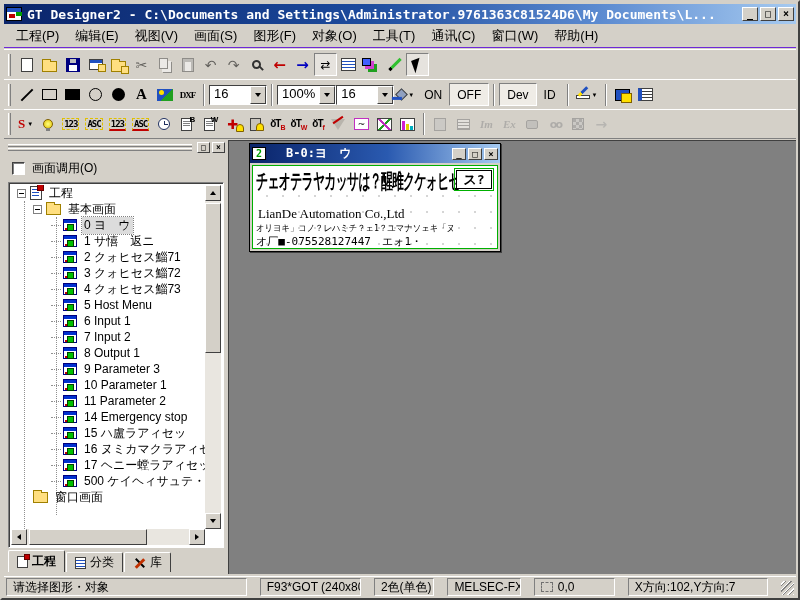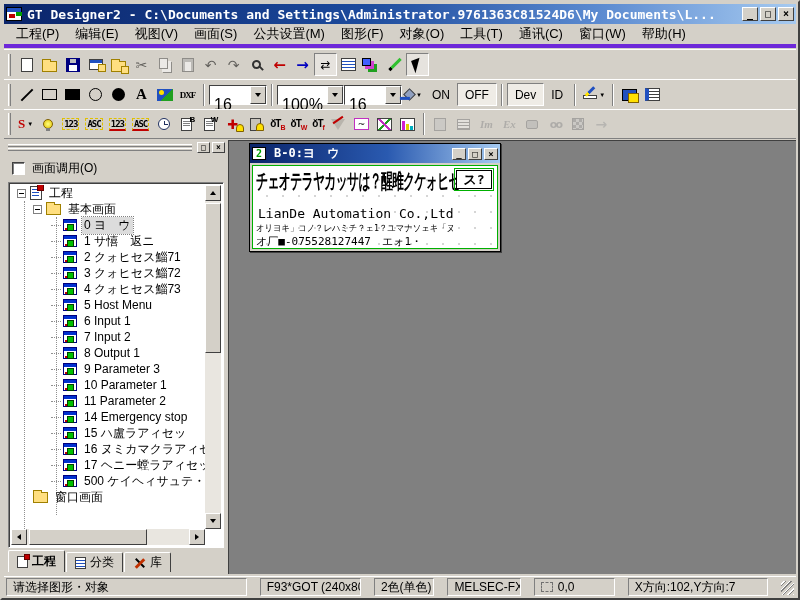--- a/index.html
+++ b/index.html
@@ -13,21 +13,21 @@
     display:flex; align-items:center; padding:0 2px; }
   #titlebar .ticon { width:16px; height:14px; background:#fff; border:1px solid #000; position:relative; flex:none; }
   #titlebar .ticon::before { content:""; position:absolute; left:0; top:0; right:0; height:4px; background:#2050c0; }
   #titlebar .ticon::after { content:""; position:absolute; left:2px; bottom:2px; width:6px; height:4px; background:#c00000; box-shadow:7px -2px 0 #00a000; }
   #titlebar .ttext { color:#fff; font:bold 13px "DejaVu Sans Mono",monospace; margin-left:5px; white-space:nowrap; overflow:hidden; flex:1; }
   .wbtn { width:16px; height:14px; background:#d4d0c8; border:1px solid; border-color:#fff #404040 #404040 #fff;
     font:bold 10px "DejaVu Sans Mono",monospace; line-height:11px; text-align:center; margin-left:2px; flex:none; }
 
   
   #menubar { position:absolute; left:2px; top:22px; right:2px; height:24px; display:flex; align-items:center;
-    border-bottom:4px solid #6d28d9; background:#d4d0c8; padding-left:4px; }
+    border-bottom:1px solid #6d28d9; background:#d4d0c8; padding-left:4px; }
   .mitem { font-size:13px; padding:2px 8px; white-space:nowrap; }
 
   
   .tbrow { position:absolute; left:2px; right:2px; height:30px; background:#d4d0c8;
     border-top:1px solid #fff; display:flex; align-items:center; padding-left:2px; }
   #tbrow1 { top:47px; } #tbrow2 { top:77px; } #tbrow3 { top:107px; border-bottom:1px solid #808080; }
   .grip { width:3px; height:22px; border-left:1px solid #fff; border-right:1px solid #808080; margin:0 4px 0 2px; flex:none; }
   .tsep { width:2px; height:22px; border-left:1px solid #808080; border-right:1px solid #fff; margin:0 4px; flex:none; }
   .tbtn { width:23px; height:23px; display:flex; align-items:center; justify-content:center; flex:none; position:relative; }
   .tbtn.active { border:1px solid; border-color:#808080 #fff #fff #808080; background:#e6e3de; }
@@ -61,21 +61,21 @@
   .i-line { width:16px; height:2px; background:#000; transform:rotate(-45deg); }
   .i-rect { width:15px; height:11px; border:1px solid #000; }
   .i-rectf { width:15px; height:11px; background:#000; }
   .i-circ { width:13px; height:13px; border:1px solid #000; border-radius:50%; }
   .i-circf { width:13px; height:13px; background:#000; border-radius:50%; }
   .i-text { font:bold 15px "Liberation Serif",serif; }
   .i-img { width:16px; height:12px; background:linear-gradient(135deg,#2050c0 0 55%,#20a020 55%); position:relative; }
   .i-img::before { content:""; position:absolute; left:2px; top:1px; width:5px; height:5px; border-radius:50%; background:#ffe000; }
   .i-dxf { font:bold 9px "Liberation Serif",serif; letter-spacing:-1px; }
   .combo { height:20px; display:flex; align-items:stretch; border:1px solid; border-color:#404040 #fff #fff #404040; background:#fff; flex:none; }
-  .combo .cval { font-size:16px; padding:10px 4px; min-width:40px; }
+  .combo .cval { font-size:13px; padding:0 4px; min-width:40px; }
   .combo .cbtn { width:16px; background:#d4d0c8; border:1px solid; border-color:#fff #404040 #404040 #fff; display:flex; align-items:center; justify-content:center; }
   .cbtn .car { width:0; height:0; border-left:3px solid transparent; border-right:3px solid transparent; border-top:4px solid #000; }
   .i-bucket { width:9px; height:9px; background:#90a0c0; border:1px solid #404040; transform:rotate(45deg); position:relative; }
   .i-bucket::after { content:""; position:absolute; left:-2px; bottom:-4px; width:10px; height:3px; background:#2050c0; transform:rotate(-45deg); }
   .txtbtn { font-size:12px; padding:2px 4px; }
   .pressed { border:1px solid; border-color:#808080 #fff #fff #808080; background:#efece6; }
   .i-brush { display:flex; flex-direction:column; align-items:center; }
   .i-brush .b1 { width:12px; height:3px; background:linear-gradient(90deg,#ffe000 0 4px,#2050c0 4px); transform:rotate(-45deg); margin-bottom:2px; }
   .i-brush .b2 { width:14px; height:4px; background:#fff; border:1px solid #404040; }
   .i-windoc { width:15px; height:12px; background:#2050c0; border:1px solid #000; position:relative; }
@@ -173,29 +173,29 @@
   .i-tablist { width:11px; height:12px; background:#fff repeating-linear-gradient(#fff 0 2px,#2050c0 2px 3px); border:1px solid #404040; }
   .i-tablib { width:13px; height:12px; position:relative; }
   .i-tablib::before { content:""; position:absolute; left:1px; top:5px; width:12px; height:2px; background:#000; transform:rotate(45deg); }
   .i-tablib::after { content:""; position:absolute; left:1px; top:5px; width:12px; height:3px; background:#c03000; transform:rotate(-45deg); }
 
   
   #canvas { position:absolute; left:224px; top:0; right:0; bottom:0; background:#808080; border-left:1px solid #404040; border-top:1px solid #404040; }
   #cwin { position:absolute; left:20px; top:2px; width:252px; background:#d4d0c8; border:1px solid #000; box-shadow:1px 1px 0 #404040; }
   #cwin .tb { height:19px; background:linear-gradient(90deg,#0a246a 0%,#2a5ab0 55%,#a6caf0 100%); display:flex; align-items:center; padding:0 2px; }
   #cwin .cicon { width:14px; height:13px; background:#fff; border:1px solid #000; color:#00a000; font:bold 10px "DejaVu Sans Mono",monospace; line-height:11px; text-align:center; flex:none; }
-  #cwin .ct { color:#fff; font:bold 12px "DejaVu Sans Mono",monospace; margin-left:8px; flex:1; white-space:nowrap; overflow:hidden; }
+  #cwin .ct { color:#fff; font:bold 12px "DejaVu Sans Mono",monospace; margin-left:20px; flex:1; white-space:nowrap; overflow:hidden; }
   #cwin .wbtn { width:14px; height:12px; font-size:9px; line-height:10px; }
   #screenarea { margin:2px; position:relative; height:84px; background:#fff; border:1px solid #00b000;
     background-image:radial-gradient(#c4c4c4 0.5px,transparent 1.2px); background-size:16px 16px; background-position:6px 6px; }
   .obj { position:absolute; font-family:"DejaVu Sans Mono",monospace; color:#000; white-space:nowrap; }
   #headline { left:3px; top:2px; font-size:16px; font-weight:bold; transform:scaleX(.74) scaleY(1.3); transform-origin:0 0; letter-spacing:-1px; }
   #touchkey { right:5px; top:4px; width:36px; height:19px; background:#fff; border:1px solid #000;
     outline:1px solid #00b000; outline-offset:1px; font-size:13px; font-weight:bold; text-align:center; line-height:17px; }
-  #companyline { left:5px; top:40px; font-size:13px; }
+  #companyline { left:5px; top:40px; font-size:13px;font-family:Liberation Serif, serif; }
   #smallline1 { left:3px; top:56px; font-size:9px; transform:scaleX(.92); transform-origin:0 0; }
   #smallline2 { left:3px; top:68px; font-size:11px; }
 
   
   #statusbar { position:absolute; left:2px; right:2px; bottom:2px; height:20px; background:#d4d0c8;
     border-top:1px solid #fff; display:flex; align-items:center; gap:13px; padding:1px 2px 1px 2px; }
   .seg { height:18px; border:1px solid; border-color:#808080 #fff #fff #808080; font-size:12px; line-height:16px; padding:0 6px; white-space:nowrap; overflow:hidden; }
   #seg-hint { width:258px; }
   #seg-got { width:108px; } #seg-color { width:64px; } #seg-plc { width:78px; }
   #seg-xy { width:86px; display:flex; align-items:center; gap:5px; }
@@ -215,21 +215,20 @@
     <span class="wbtn">_</span>
     <span class="wbtn">□</span>
     <span class="wbtn">×</span>
   </div>
 
   <div id="menubar">
     <span class="mitem">工程(P)</span>
     <span class="mitem">编辑(E)</span>
     <span class="mitem">视图(V)</span>
     <span class="mitem">画面(S)</span>
-    <span class="mitem">公共设置(M)</span>
     <span class="mitem">图形(F)</span>
     <span class="mitem">对象(O)</span>
     <span class="mitem">工具(T)</span>
     <span class="mitem">通讯(C)</span>
     <span class="mitem">窗口(W)</span>
     <span class="mitem">帮助(H)</span>
   </div>
 
   <div id="tbrow1" class="tbrow">
     <span class="grip"></span>

